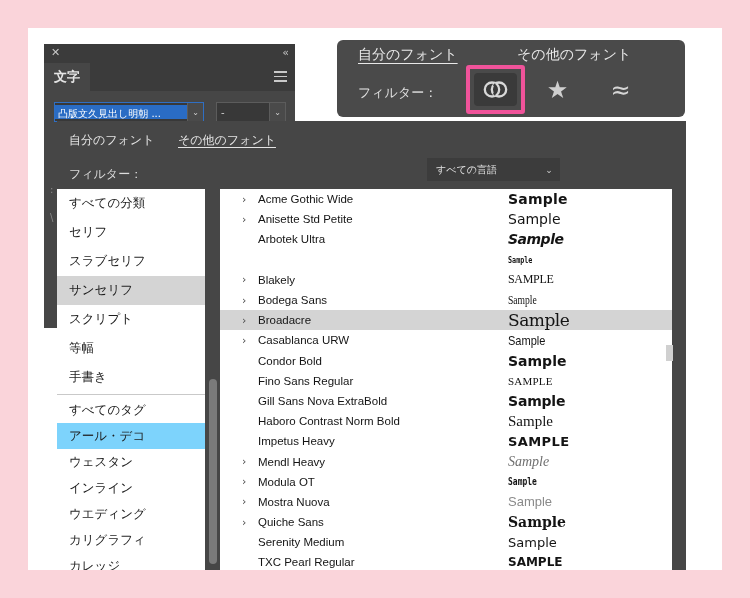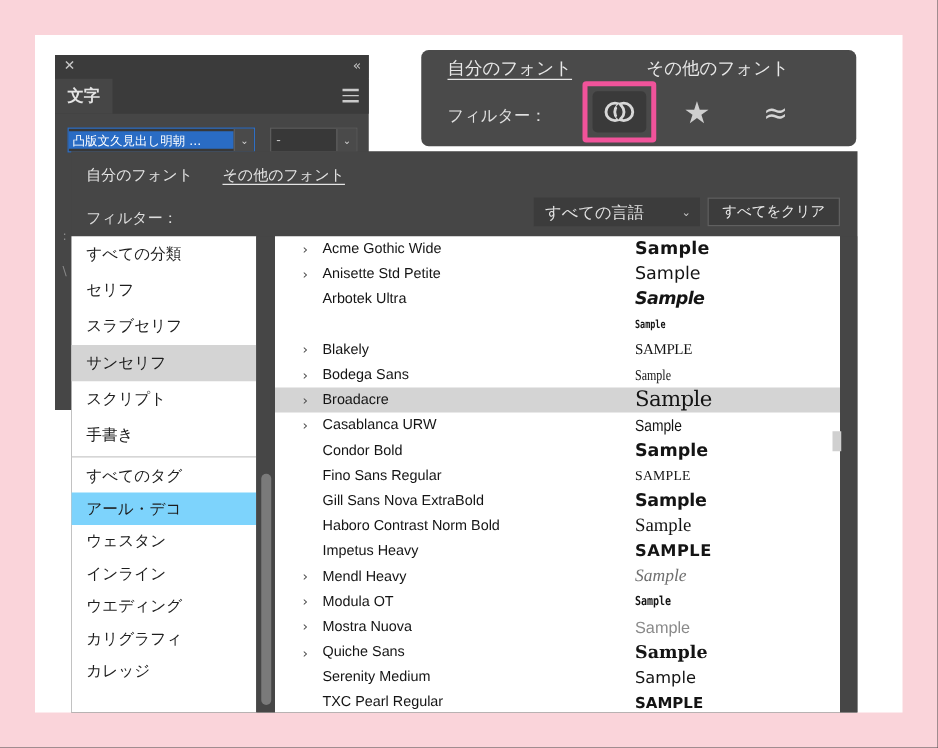--- a/index.html
+++ b/index.html
@@ -182,21 +182,21 @@
     font-family: "DejaVu Sans", sans-serif;
     white-space: nowrap;
   }
   #lang-select {
     position: absolute; left: 370px; top: 37px;
     width: 133px; height: 23px;
     background: #3c3c3c;
     display: flex; align-items: center;
   }
   #lang-select-label {
-    flex: 1; color: #e2e2e2; font-size: 13px; padding-left: 9px;
+    flex: 1; color: #e2e2e2; font-size: 10px; padding-left: 9px;
     font-family: "DejaVu Sans", sans-serif; white-space: nowrap;
   }
   #lang-select-arrow {
     width: 22px; color: #cfcfcf; font-size: 9px;
     display: flex; align-items: center; justify-content: center;
   }
   #clear-all-button {
     position: absolute; left: 509px; top: 37px;
     width: 106px; height: 23px;
     background: #3c3c3c;
@@ -346,40 +346,42 @@
   <div id="dropdown-tabs">
     <span class="dd-tab" id="dd-tab-my">自分のフォント</span>
     <span class="dd-tab" id="dd-tab-other">その他のフォント</span>
   </div>
   <span id="dd-filter-label">フィルター：</span>
 
   <div id="lang-select">
     <span id="lang-select-label">すべての言語</span>
     <span id="lang-select-arrow">⌄</span>
   </div>
-  <div id="clear-all-button">すべてをクリア</div>
 
   <div id="filter-column">
     <div id="category-list">
         <div class="filter-item">
           <span>すべての分類</span>
         </div>
         <div class="filter-item">
           <span>セリフ</span>
         </div>
         <div class="filter-item">
           <span>スラブセリフ</span>
         </div>
         <div class="filter-item selected">
           <span>サンセリフ</span>
         </div>
         <div class="filter-item">
           <span>スクリプト</span>
         </div>
         <div class="filter-item">
+          <span>等幅</span>
+        </div>
+        <div class="filter-item">
           <span>手書き</span>
         </div>
       </div>
     <div id="tag-list">
         <div class="tag-item">
           <span>すべてのタグ</span>
         </div>
         <div class="tag-item selected">
           <span>アール・デコ</span>
         </div>

